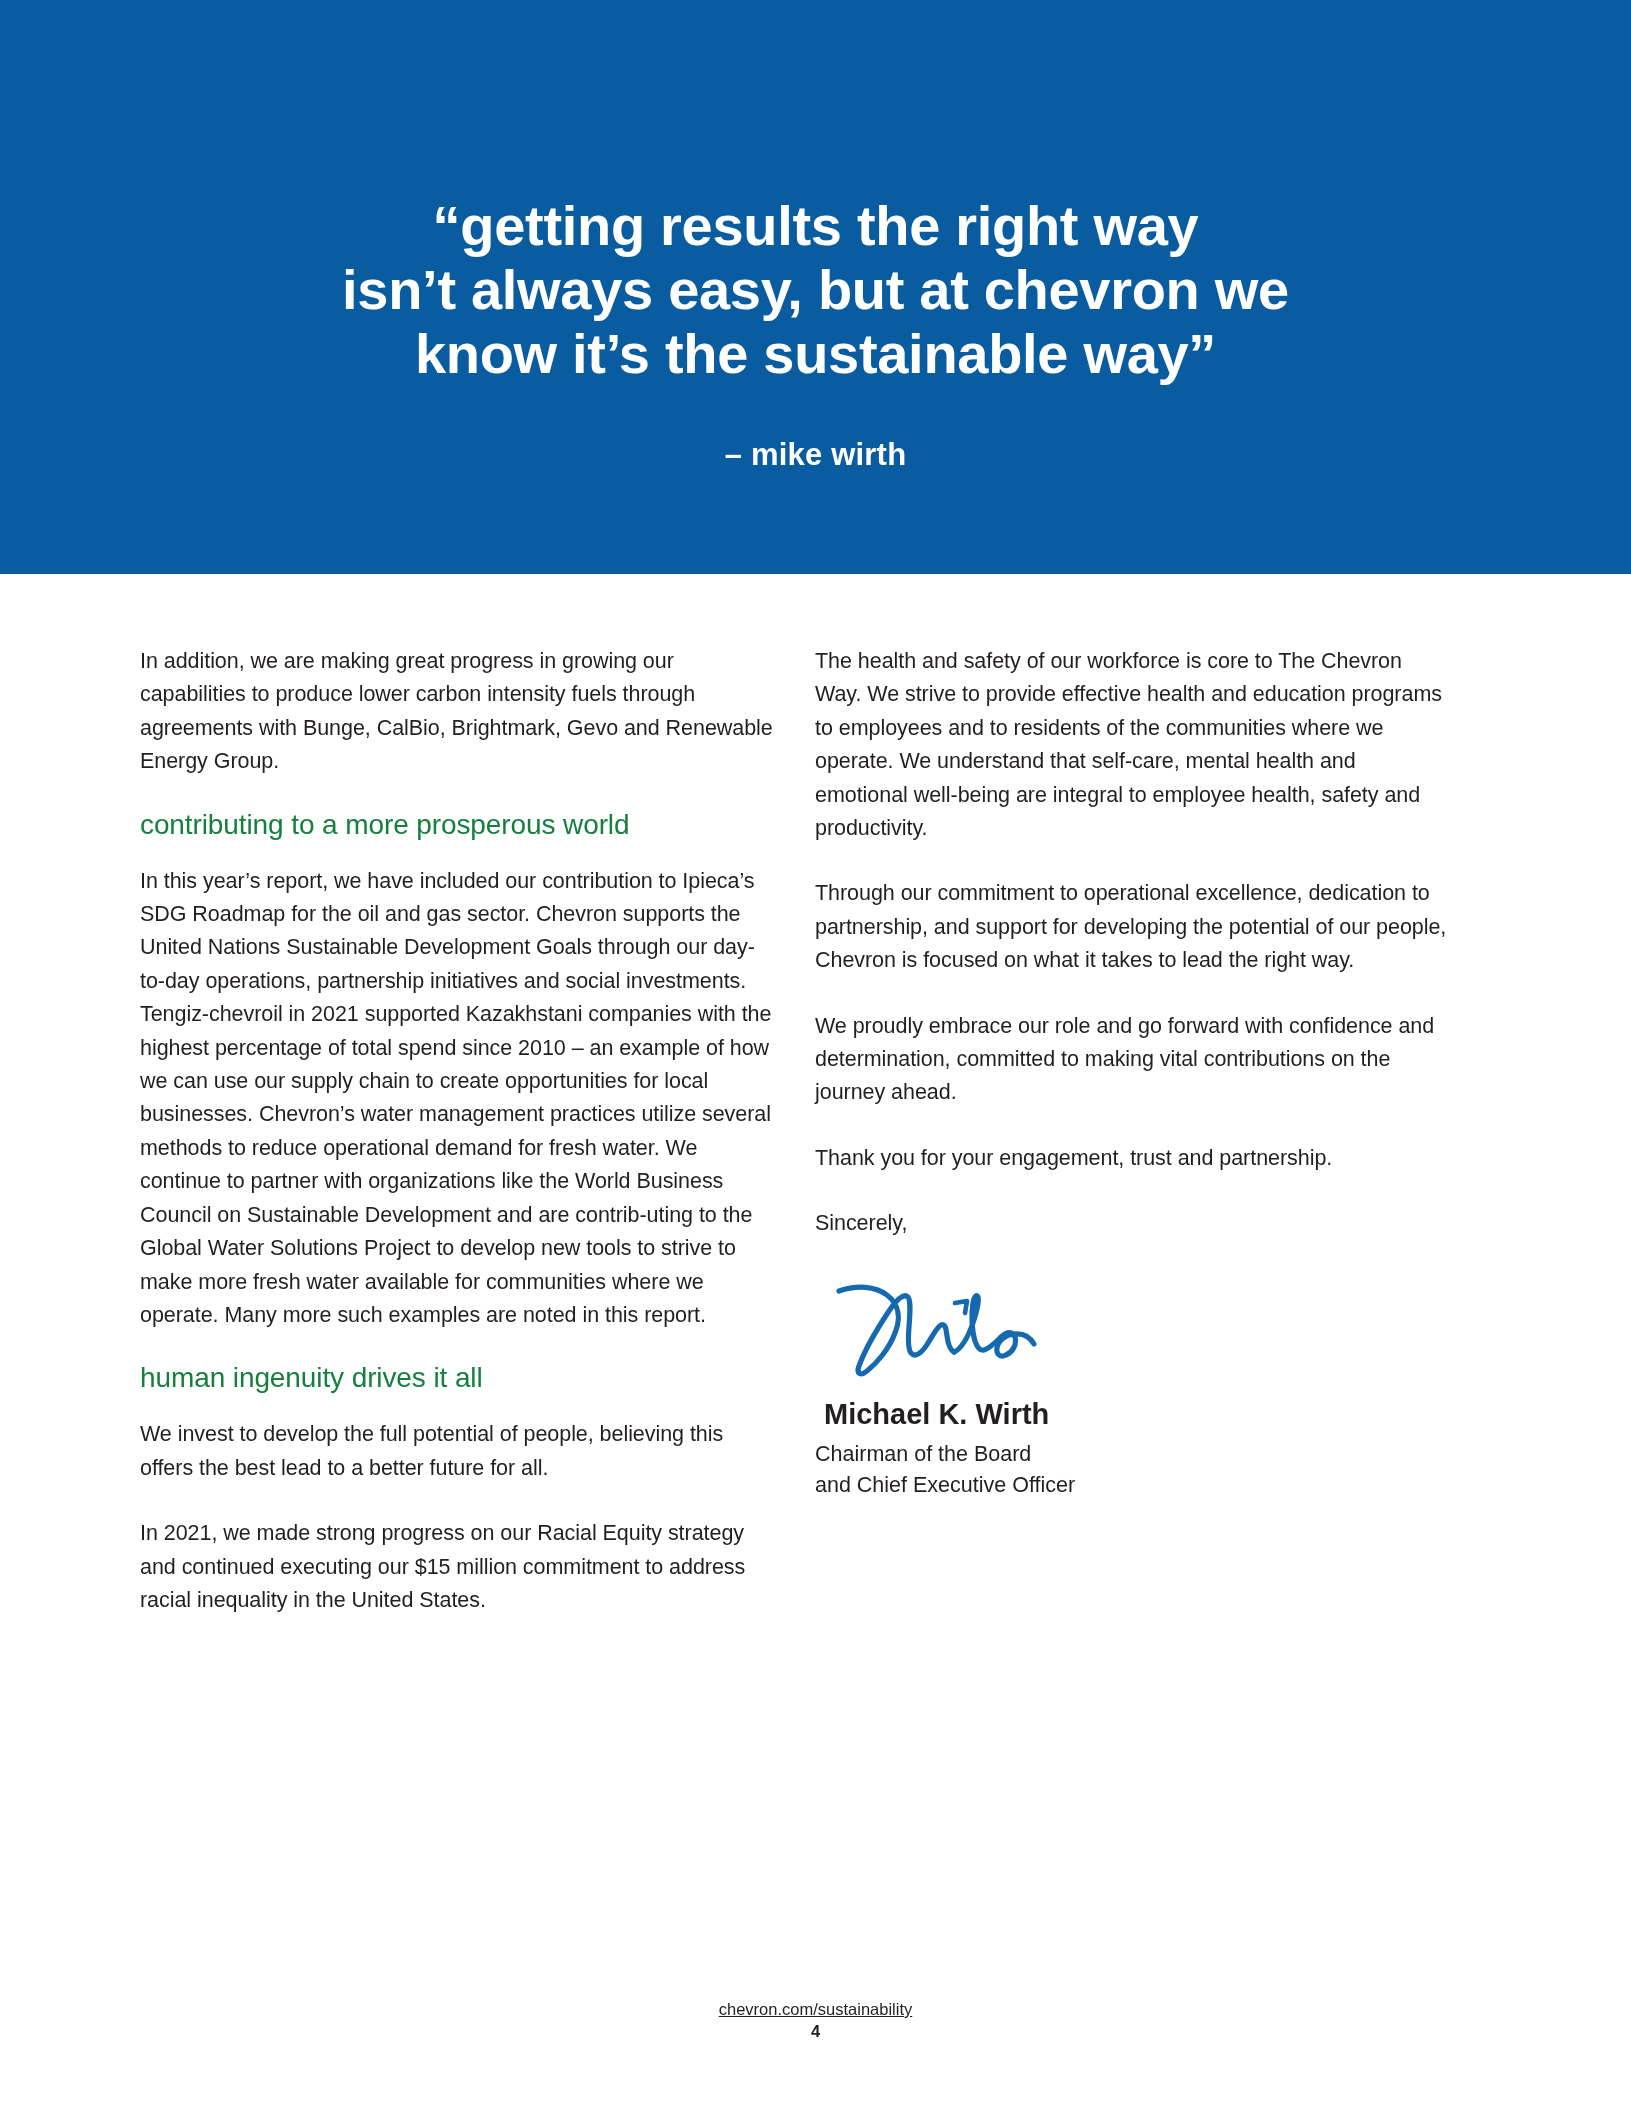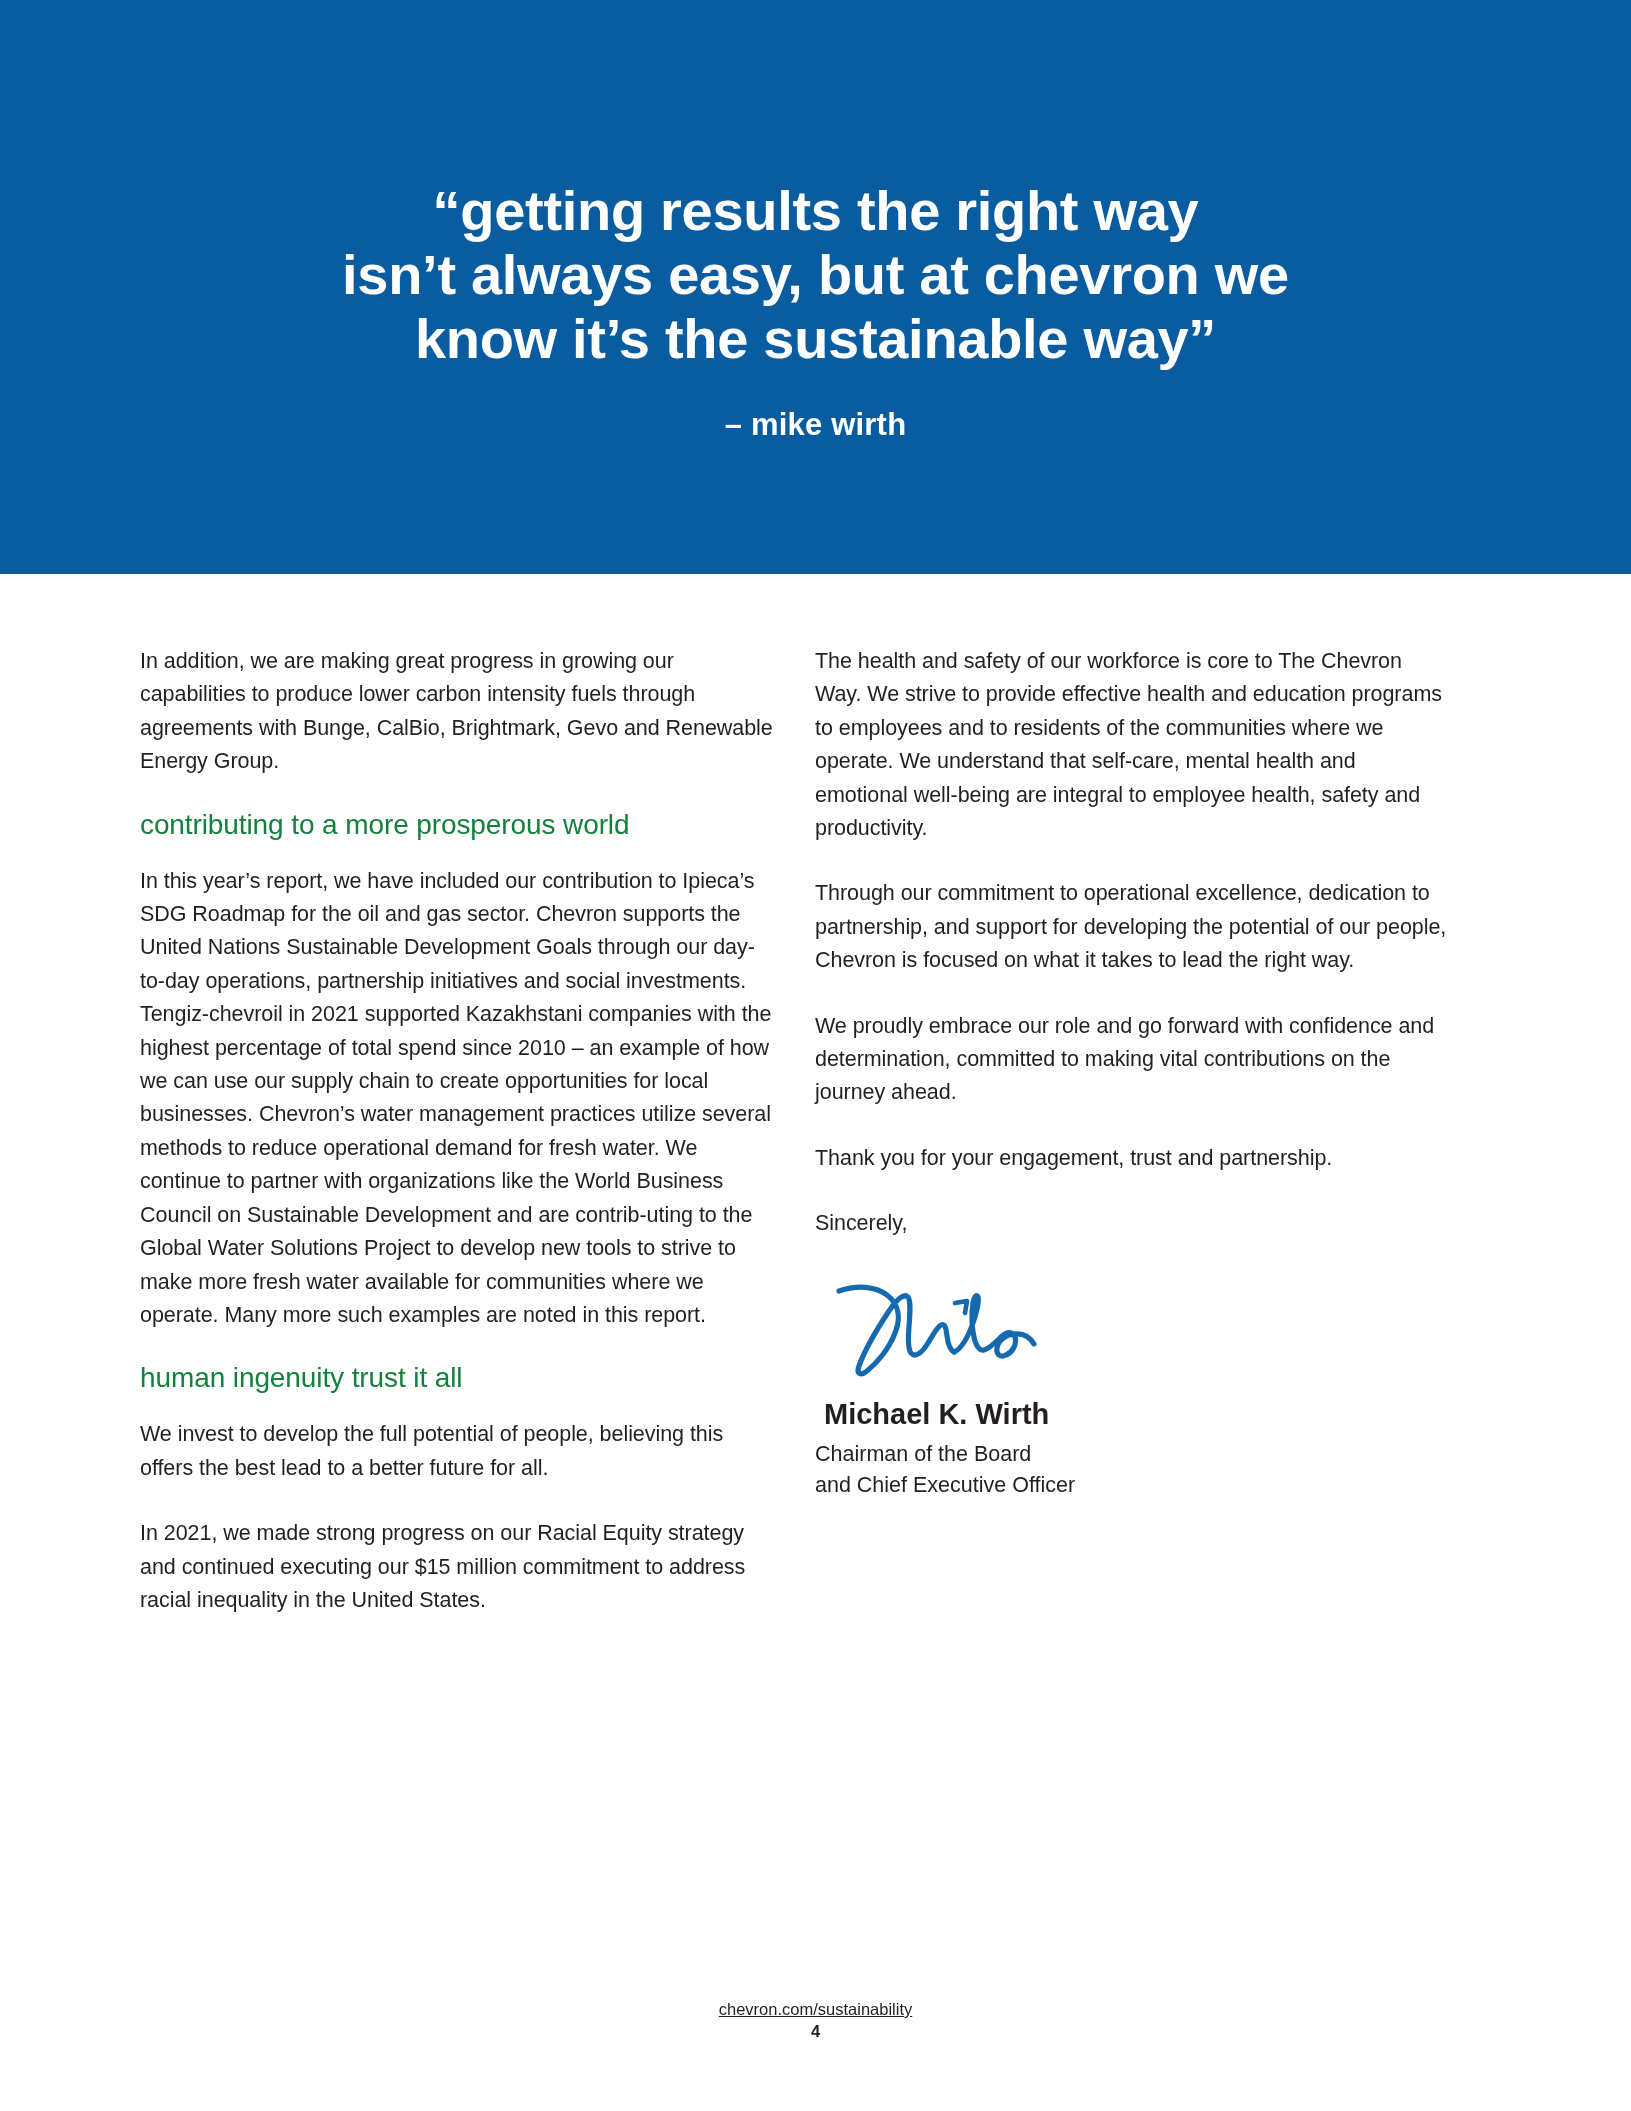--- a/index.html
+++ b/index.html
@@ -41,21 +41,21 @@
 
   .hero-quote {
     color: #ffffff;
     font-family: "Liberation Sans", sans-serif;
     font-weight: 700;
     font-size: 56px;
     line-height: 1.14;
     letter-spacing: -0.3px;
     text-align: center;
     max-width: 1200px;
-    margin: 1px;
+    margin: 16px;
     white-space: pre-line;
   }
 
   .hero-attrib {
     color: #ffffff;
     font-family: "Liberation Sans", sans-serif;
     font-weight: 700;
     font-size: 31px;
     letter-spacing: 0.2px;
     text-align: center;
@@ -166,21 +166,21 @@
   <main class="content">
 
     <section class="col">
 
       <p class="body-text">In addition, we are making great progress in growing our capabilities to produce lower carbon intensity fuels through agreements with Bunge, CalBio, Brightmark, Gevo and Renewable Energy Group.</p>
 
       <h2 class="subhead">contributing to a more prosperous world</h2>
 
       <p class="body-text">In this year’s report, we have included our contribution to Ipieca’s SDG Roadmap for the oil and gas sector. Chevron supports the United Nations Sustainable Development Goals through our day-to-day operations, partnership initiatives and social investments. Tengiz-chevroil in 2021 supported Kazakhstani companies with the highest percentage of total spend since 2010 – an example of how we can use our supply chain to create opportunities for local businesses. Chevron’s water management practices utilize several methods to reduce operational demand for fresh water. We continue to partner with organizations like the World Business Council on Sustainable Development and are contrib-uting to the Global Water Solutions Project to develop new tools to strive to make more fresh water available for communities where we operate. Many more such examples are noted in this report.</p>
 
-      <h2 class="subhead">human ingenuity trust it all</h2>
+      <h2 class="subhead">human ingenuity drives it all</h2>
 
       <p class="body-text">We invest to develop the full potential of people, believing this offers the best lead to a better future for all.</p>
 
       <p class="body-text">In 2021, we made strong progress on our Racial Equity strategy and continued executing our $15 million commitment to address racial inequality in the United States.</p>
 
     </section>
 
     <section class="col">
 
       <p class="body-text">The health and safety of our workforce is core to The Chevron Way. We strive to provide effective health and education programs to employees and to residents of the communities where we operate. We understand that self-care, mental health and emotional well-being are integral to employee health, safety and productivity.</p>

